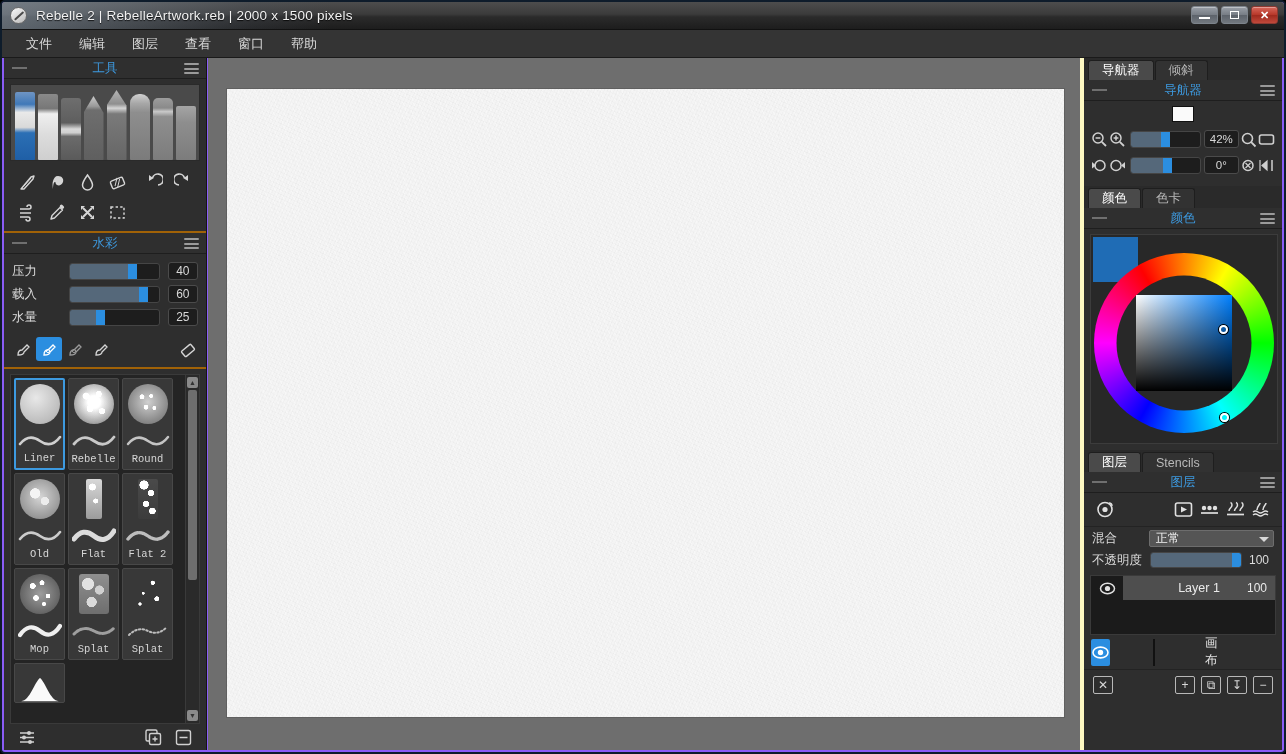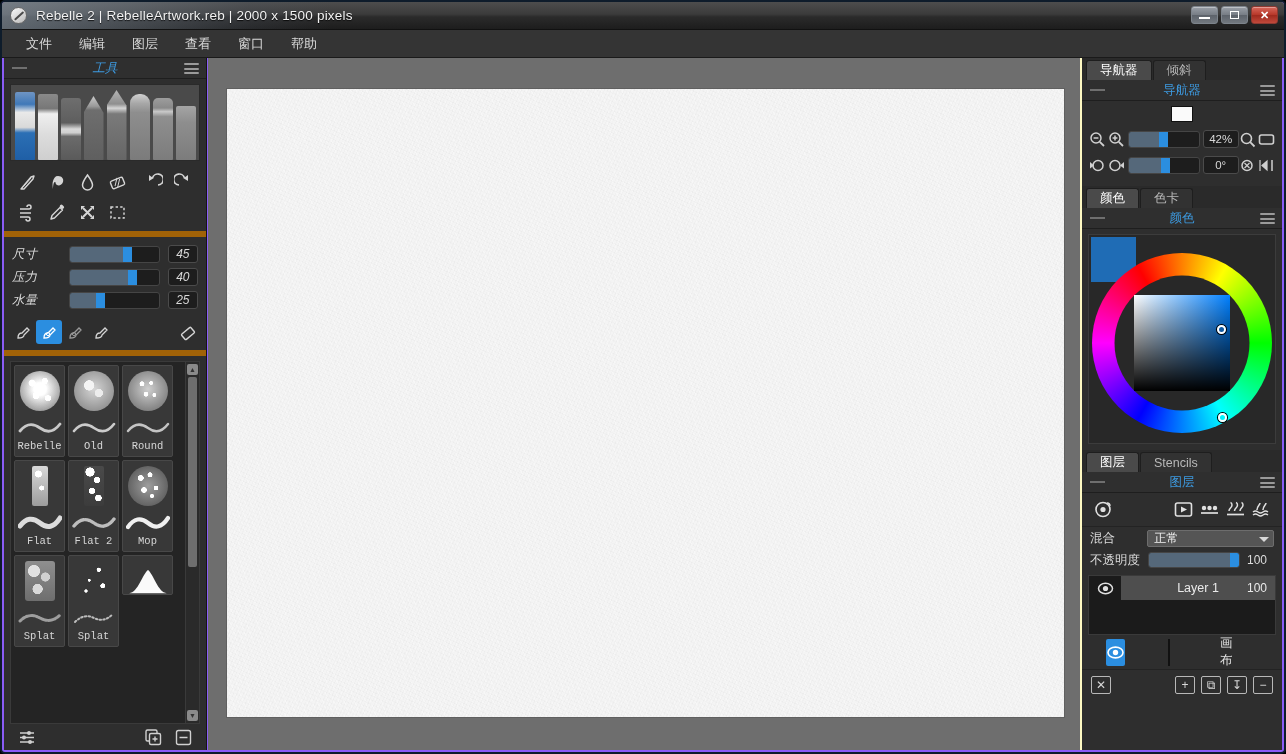--- a/index.html
+++ b/index.html
@@ -98,21 +98,21 @@
     border-radius:3px 3px 0 0; display:flex;align-items:center;
   }
   .tab.active{ background:#4a4a4a; color:#fff; }
 
   
   .left{
     position:absolute; left:2px; top:56px; width:203px; bottom:2px;
     background:#2a2a2a; border-right:1px solid #151515;
     display:flex; flex-direction:column;
   }
-  .lp{ background:#2e2e2e; border-bottom:6px solid #a16207;font-style:italic; }
+  .lp{ background:#2e2e2e; border-bottom:2px solid #a16207; }
 
   .tools-strip{
     height:77px; margin:5px 6px 0; background:#4a4a4a; border:1px solid #2a2a2a;
     display:flex; align-items:flex-end; justify-content:space-around; padding:0 2px;
     overflow:hidden;
   }
   .tool-pen{ position:relative; width:20px; height:70px; }
   .tool-pen .body{ position:absolute; left:0; bottom:0; width:100%; border-radius:2px 2px 1px 1px;}
 
   .icon-grid{ padding:6px 8px 4px; }
@@ -194,21 +194,21 @@
     content:""; position:absolute; inset:0; opacity:.5;
     background-image:
       repeating-linear-gradient(115deg, rgba(0,0,0,.035) 0 1px, transparent 1px 3px),
       repeating-linear-gradient(25deg, rgba(0,0,0,.028) 0 1px, transparent 1px 4px),
       repeating-linear-gradient(70deg, rgba(255,255,255,.5) 0 1px, transparent 1px 5px);
   }
 
   
   .right{
     position:absolute; right:2px; top:56px; width:202px; bottom:2px;
-    background:#2a2a2a; border-left:2px solid #fef9c3;
+    background:#2a2a2a; border-left:4px solid #fef9c3;
     display:flex; flex-direction:column;
   }
   .nav-body{ padding:4px 6px 6px; background:#2e2e2e; }
   .nav-thumb{
     width:22px;height:16px;background:#fafafa;border:1px solid #111; margin:1px auto 6px;
   }
   .nav-row{ display:flex; align-items:center; height:22px; margin-bottom:4px; }
   .nav-ic{ width:20px;height:20px;display:flex;align-items:center;justify-content:center;color:#d0d0d0;}
   .nav-track{
     position:relative; width:76px;height:17px;background:#1d1d1d;border:1px solid #454545;
@@ -272,21 +272,21 @@
     margin:4px 6px 0; background:#1b1b1b; border:1px solid #3a3a3a; height:60px;
   }
   .layer-item{ display:flex; align-items:center; height:24px; }
   .layer-eye{ width:32px;height:24px;display:flex;align-items:center;justify-content:center;}
   .layer-name{
     flex:1; height:24px; background:#4e4e4e; display:flex;align-items:center;justify-content:center;
     position:relative; font-size:12.5px; color:#eaeaea;
   }
   .layer-op{ position:absolute; right:8px; font-size:12px; color:#eaeaea; }
 
-  .canvas-row{ display:flex; align-items:center; height:34px; padding:0 24px;gap:40px; }
+  .canvas-row{ display:flex; align-items:center; height:34px; padding:0 7px;gap:40px; }
   .cv-eye{
     width:34px;height:27px;background:#2b8ee0;border-radius:2px;
     display:flex;align-items:center;justify-content:center;
   }
   .cv-thumb{ width:40px;height:27px;background:#fff;border:1px solid #111; margin-left:3px; }
   .cv-thumb:before{ content:""; display:block; height:100%;
     background-image:repeating-linear-gradient(115deg, rgba(0,0,0,.05) 0 1px, transparent 1px 4px);}
   .cv-name{ margin-left:10px; font-size:12.5px; color:#e2e2e2; }
   .ly-foot{ height:30px; display:flex; align-items:center; padding:0 9px; border-top:1px solid #232323;}
   .fb{ width:20px;height:18px;border:1.6px solid #b8b8b8;border-radius:2px;
@@ -422,40 +422,49 @@
           <div class="ic">
             <svg width="19" height="19" viewBox="0 0 19 19">
                 <rect x="3" y="4" width="13" height="11" fill="none" stroke="#d5d5d5" stroke-width="1.5" stroke-dasharray="2.4 2.2"></rect>
               </svg>
           </div>
         </div>
       </div>
     </div>
 
     <div class="lp">
+      <div class="panel-head">
+        <span class="ph-min"></span>
+        <span class="ph-title">水彩</span>
+        <span class="ph-menu">
+            <i></i>
+            <i></i>
+            <i></i>
+          </span>
+      </div>
       <div class="wc-body">
 
-        <div class="sl-row">
-          <span class="sl-label">尺寸</span>
-          <div class="sl-track">
-            <div class="sl-fill" style="width:62%"></div>
-              <div class="sl-knob" style="left:60%"></div>
-          </div>
-          <div class="sl-val">45</div>
-        </div>
 
         <div class="sl-row">
           <span class="sl-label">压力</span>
           <div class="sl-track">
             <div class="sl-fill" style="width:68%"></div>
               <div class="sl-knob" style="left:66%"></div>
           </div>
           <div class="sl-val">40</div>
         </div>
 
+        <div class="sl-row">
+          <span class="sl-label">载入</span>
+          <div class="sl-track">
+            <div class="sl-fill" style="width:80%"></div>
+              <div class="sl-knob" style="left:78%"></div>
+          </div>
+          <div class="sl-val">60</div>
+        </div>
 
         <div class="sl-row">
           <span class="sl-label">水量</span>
           <div class="sl-track">
             <div class="sl-fill" style="width:32%"></div>
               <div class="sl-knob" style="left:30%"></div>
           </div>
           <div class="sl-val">25</div>
         </div>
       </div>
@@ -489,43 +498,50 @@
               <rect x="4" y="7" width="12" height="7" rx="1" fill="none" stroke="#d5d5d5" stroke-width="1.4" transform="rotate(-40 10 10.5)"></rect>
             </svg>
         </div>
       </div>
     </div>
 
     <div class="presets-wrap">
       <div class="presets">
         <div class="pgrid">
 
+          <div class="pcell sel">
+            <div class="pdot" style="background:radial-gradient(circle at 40% 35%,#e8e8e8,#bdbdbd 70%,#9a9a9a 100%);"></div>
+            <svg class="pstroke" viewBox="0 0 44 20">
+                <path d="M2 14 Q11 3 22 11 T42 7" fill="none" stroke="#cfcfcf" stroke-width="2.6" stroke-linecap="round"></path>
+              </svg>
+            <span class="pname">Liner</span>
+          </div>
 
           <div class="pcell">
             <div class="pdot" style="background:radial-gradient(circle at 45% 40%,#f2f2f2,#c0c0c0 60%,#8a8a8a 100%);filter:contrast(1.8);background-image:radial-gradient(circle at 30% 30%,#fff 8%,transparent 9%),radial-gradient(circle at 62% 25%,#fff 7%,transparent 8%),radial-gradient(circle at 40% 62%,#fff 9%,transparent 10%),radial-gradient(circle at 70% 68%,#fff 7%,transparent 8%),radial-gradient(circle at 50% 45%,#dcdcdc,#8f8f8f 75%);"></div>
             <svg class="pstroke" viewBox="0 0 44 20">
                 <path d="M2 14 Q11 3 22 11 T42 7" fill="none" stroke="#c8c8c8" stroke-width="2.8" stroke-linecap="round"></path>
               </svg>
             <span class="pname">Rebelle</span>
           </div>
 
           <div class="pcell">
+            <div class="pdot" style="background-image:radial-gradient(circle at 35% 32%,#fff 6%,transparent 7%),radial-gradient(circle at 58% 30%,#fff 5%,transparent 6%),radial-gradient(circle at 45% 58%,#fff 7%,transparent 8%),radial-gradient(circle at 66% 60%,#fff 5%,transparent 6%),radial-gradient(circle at 50% 45%,#d0d0d0,#7d7d7d 78%);"></div>
+            <svg class="pstroke" viewBox="0 0 44 20">
+                <path d="M2 14 Q11 3 22 11 T42 7" fill="none" stroke="#c4c4c4" stroke-width="2.4" stroke-linecap="round"></path>
+              </svg>
+            <span class="pname">Round</span>
+          </div>
+
+          <div class="pcell">
             <div class="pdot" style="background-image:radial-gradient(circle at 38% 36%,#f4f4f4 14%,transparent 15%),radial-gradient(circle at 62% 55%,#ececec 12%,transparent 13%),radial-gradient(circle at 50% 45%,#d6d6d6,#8e8e8e 80%);"></div>
             <svg class="pstroke" viewBox="0 0 44 20">
                 <path d="M2 14 Q11 3 22 11 T42 7" fill="none" stroke="#cbcbcb" stroke-width="2.6" stroke-linecap="round"></path>
               </svg>
             <span class="pname">Old</span>
-          </div>
-
-          <div class="pcell">
-            <div class="pdot" style="background-image:radial-gradient(circle at 35% 32%,#fff 6%,transparent 7%),radial-gradient(circle at 58% 30%,#fff 5%,transparent 6%),radial-gradient(circle at 45% 58%,#fff 7%,transparent 8%),radial-gradient(circle at 66% 60%,#fff 5%,transparent 6%),radial-gradient(circle at 50% 45%,#d0d0d0,#7d7d7d 78%);"></div>
-            <svg class="pstroke" viewBox="0 0 44 20">
-                <path d="M2 14 Q11 3 22 11 T42 7" fill="none" stroke="#c4c4c4" stroke-width="2.4" stroke-linecap="round"></path>
-              </svg>
-            <span class="pname">Round</span>
           </div>
 
           <div class="pcell">
             <div class="pdot" style="width:16px;height:40px;border-radius:2px;background-image:radial-gradient(circle at 40% 20%,#fff 10%,transparent 11%),radial-gradient(circle at 60% 55%,#fff 10%,transparent 11%),linear-gradient(#d8d8d8,#9c9c9c);"></div>
             <svg class="pstroke" viewBox="0 0 44 20">
                 <path d="M2 14 Q11 2 22 11 T42 6" fill="none" stroke="#dcdcdc" stroke-width="5" stroke-linecap="round"></path>
               </svg>
             <span class="pname">Flat</span>
           </div>
 

